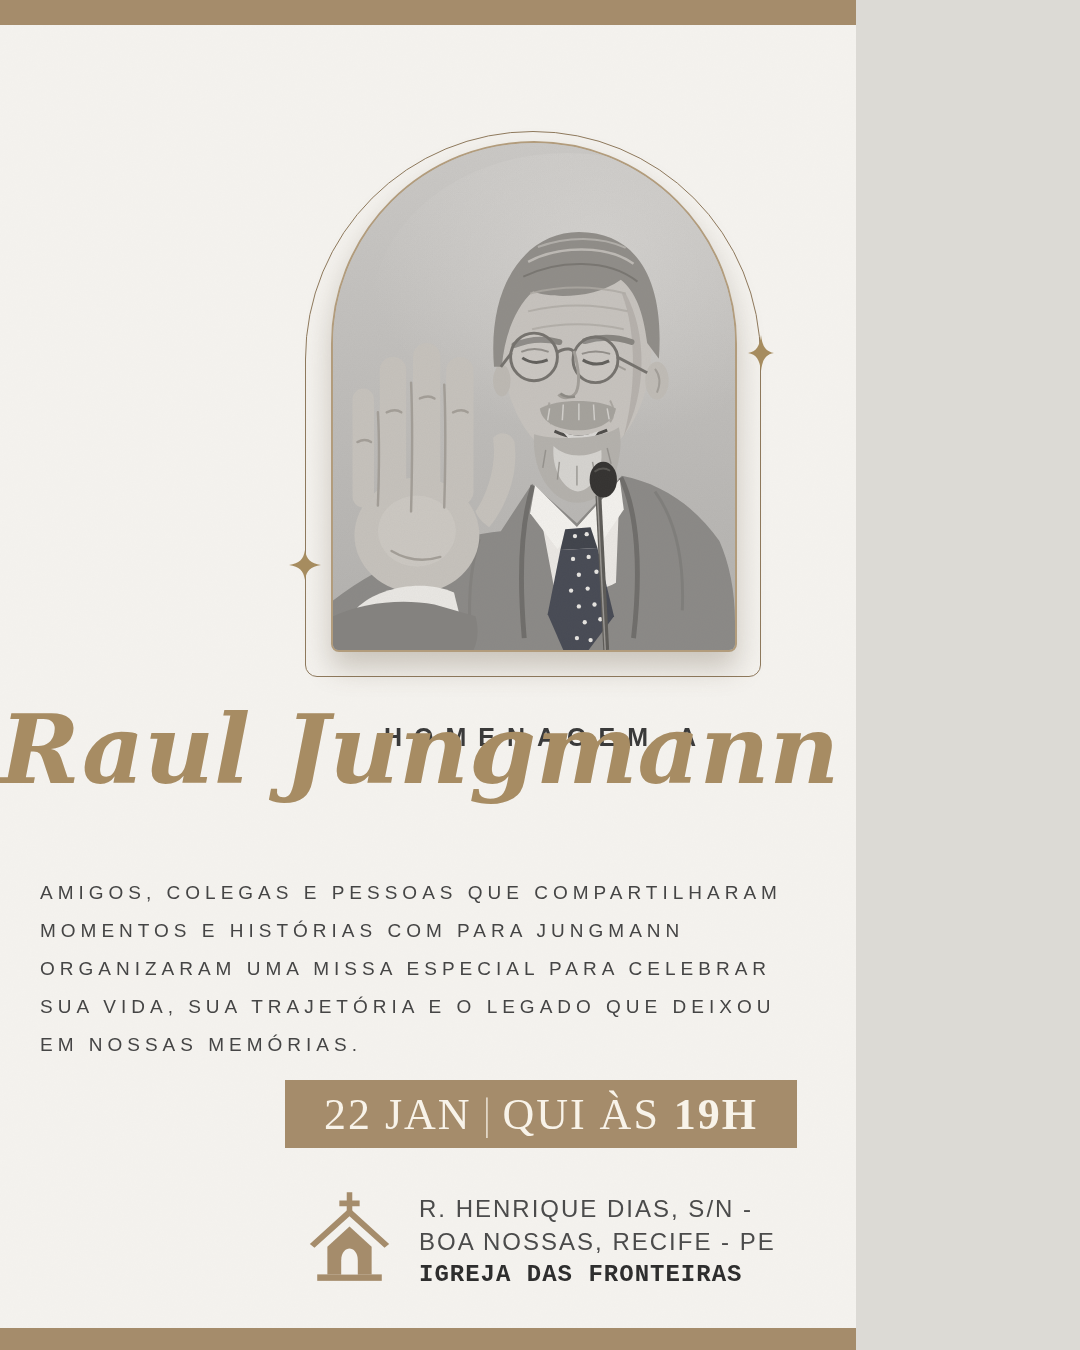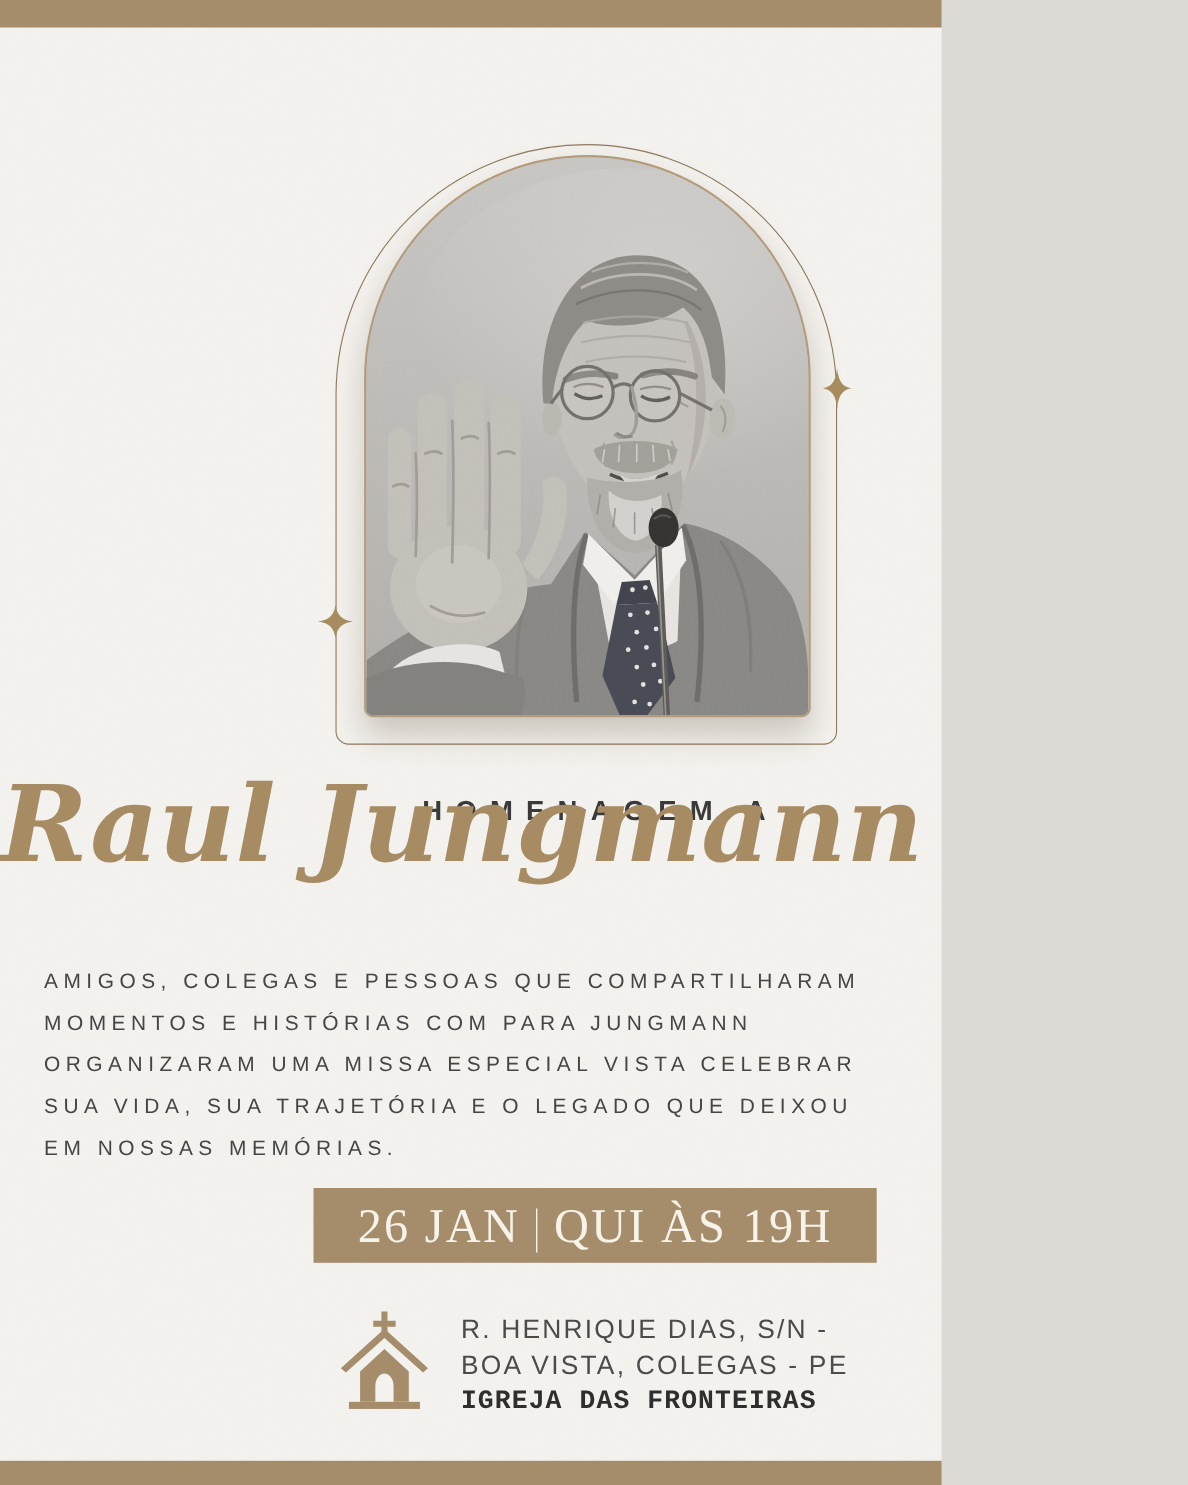--- a/index.html
+++ b/index.html
@@ -50,21 +50,21 @@
   .message .line{display:block;}
 
   .date-banner{
     position:absolute;left:285px;top:1080px;width:512px;height:68px;
     background:var(--accent,#a58c6b);
     display:flex;align-items:center;justify-content:center;gap:14px;
     font-family:"Liberation Serif",serif;font-size:44px;letter-spacing:2px;
     color:var(--banner-text,#f8f3e9);
   }
   .date-banner .sep{font-weight:400;transform:scaleX(.55);margin:0 -4px;}
-  .date-banner .bold{font-weight:normal;}
+  .date-banner .bold{font-weight:bold;}
 
   .location{
     position:absolute;left:308px;top:1190px;
     display:flex;align-items:flex-start;gap:28px;
   }
   .loc-text{padding-top:2px;}
   .addr{
     font-size:24px;letter-spacing:2px;line-height:33px;
     color:var(--address-text,#4b4b4b);
   }
@@ -240,42 +240,42 @@
   <svg class="sparkle left" width="32" height="30" viewBox="-16 -15 32 30" xmlns="http://www.w3.org/2000/svg">
     <path d="M0,-15 C1.6,-5.5 5.5,-1.6 16,0 C5.5,1.6 1.6,5.5 0,15 C-1.6,5.5 -5.5,1.6 -16,0 C-5.5,-1.6 -1.6,-5.5 0,-15 Z" fill="#a68c5f"></path>
   </svg>
 
   <div class="eyebrow">HOMENAGEM A</div>
   <div class="script-name">Raul Jungmann</div>
 
   <div class="message">
     <span class="line">AMIGOS, COLEGAS E PESSOAS QUE COMPARTILHARAM</span>
     <span class="line">MOMENTOS E HISTÓRIAS COM PARA JUNGMANN</span>
-    <span class="line">ORGANIZARAM UMA MISSA ESPECIAL VISTA CELEBRAR</span>
+    <span class="line">ORGANIZARAM UMA MISSA ESPECIAL PARA CELEBRAR</span>
     <span class="line">SUA VIDA, SUA TRAJETÓRIA E O LEGADO QUE DEIXOU</span>
     <span class="line">EM NOSSAS MEMÓRIAS.</span>
   </div>
 
   <div class="date-banner">
-    <span>26 JAN</span>
+    <span>22 JAN</span>
     <span class="sep">|</span>
     <span>QUI ÀS</span>
     <span class="bold">19H</span>
   </div>
 
   <div class="location">
     <svg width="83" height="95" viewBox="0 0 90 100" xmlns="http://www.w3.org/2000/svg">
       <g fill="#a58c6b">
         <path d="M42,1 h6 v9 h8 v6 h-8 v10 h-6 v-10 h-8 v-6 h8 Z"></path>
         <path d="M45,18 L88,57 L83,61 L45,27 L7,61 L2,57 Z"></path>
         <path d="M21,60 L45,38 L69,60 V90 H21 Z"></path>
         <rect x="10" y="90" width="70" height="7"></rect>
       </g>
       <path d="M36,90 V75 C36,66 41,62 45,62 C49,62 54,66 54,75 V90 Z" fill="#f4f2ee"></path>
     </svg>
     <div class="loc-text">
       <div class="addr">R. HENRIQUE DIAS, S/N -</div>
-      <div class="addr">BOA VISTA, COLEGAS - PE</div>
+      <div class="addr">BOA NOSSAS, RECIFE - PE</div>
       <div class="venue">IGREJA DAS FRONTEIRAS</div>
     </div>
   </div>
 
 </div>
 
 </body></html>

